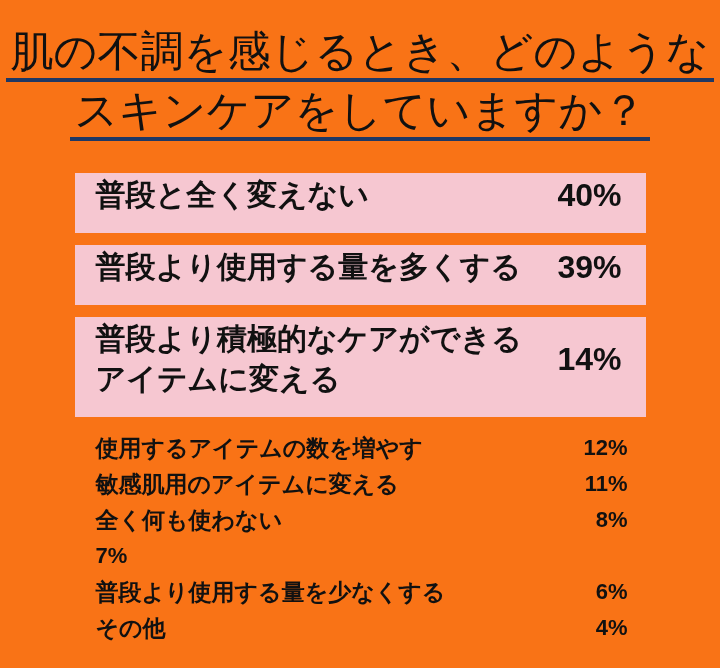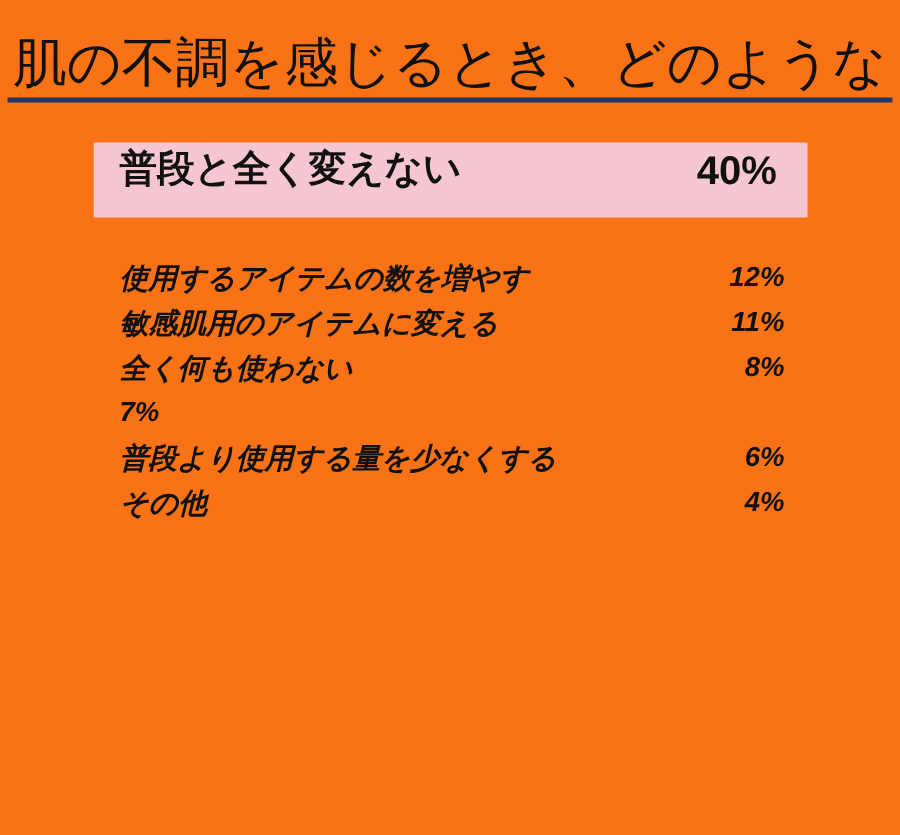--- a/index.html
+++ b/index.html
@@ -54,21 +54,21 @@
     font-weight: 700;
     line-height: 1.35;
     white-space: pre-line;
   }
   .hl-value {
     font-size: 32px;
     font-weight: 700;
     white-space: nowrap;
   }
   
-  .plain-list { margin-top: 30px; font-style: italic; }
+  .plain-list { margin-top: 13px; }
   .plain-row {
     display: flex;
     align-items: center;
     justify-content: space-between;
     height: 36px;
     padding: 0 18px 0 21px;
   }
   .plain-label {
     font-size: 23px;
     font-weight: 700;
@@ -80,30 +80,40 @@
     white-space: nowrap;
   }
 </style>
 </head>
 <body>
 
 <div class="page">
 
   <h1 class="title">
     <span class="title-line-wrap"><span class="title-line">肌の不調を感じるとき、どのような</span></span>
+    <span class="title-line-wrap"><span class="title-line">スキンケアをしていますか？</span></span>
   </h1>
 
   <div class="results">
 
     <div class="hl-row">
       <span class="hl-label">普段と全く変えない</span>
       <span class="hl-value">40%</span>
     </div>
 
+    <div class="hl-row">
+      <span class="hl-label">普段より使用する量を多くする</span>
+      <span class="hl-value">39%</span>
+    </div>
 
+    <div class="hl-row tall">
+      <span class="hl-label">普段より積極的なケアができる
+アイテムに変える</span>
+      <span class="hl-value">14%</span>
+    </div>
 
     <div class="plain-list">
 
       <div class="plain-row">
         <span class="plain-label">使用するアイテムの数を増やす</span>
         <span class="plain-value">12%</span>
       </div>
 
       <div class="plain-row">
         <span class="plain-label">敏感肌用のアイテムに変える</span>

